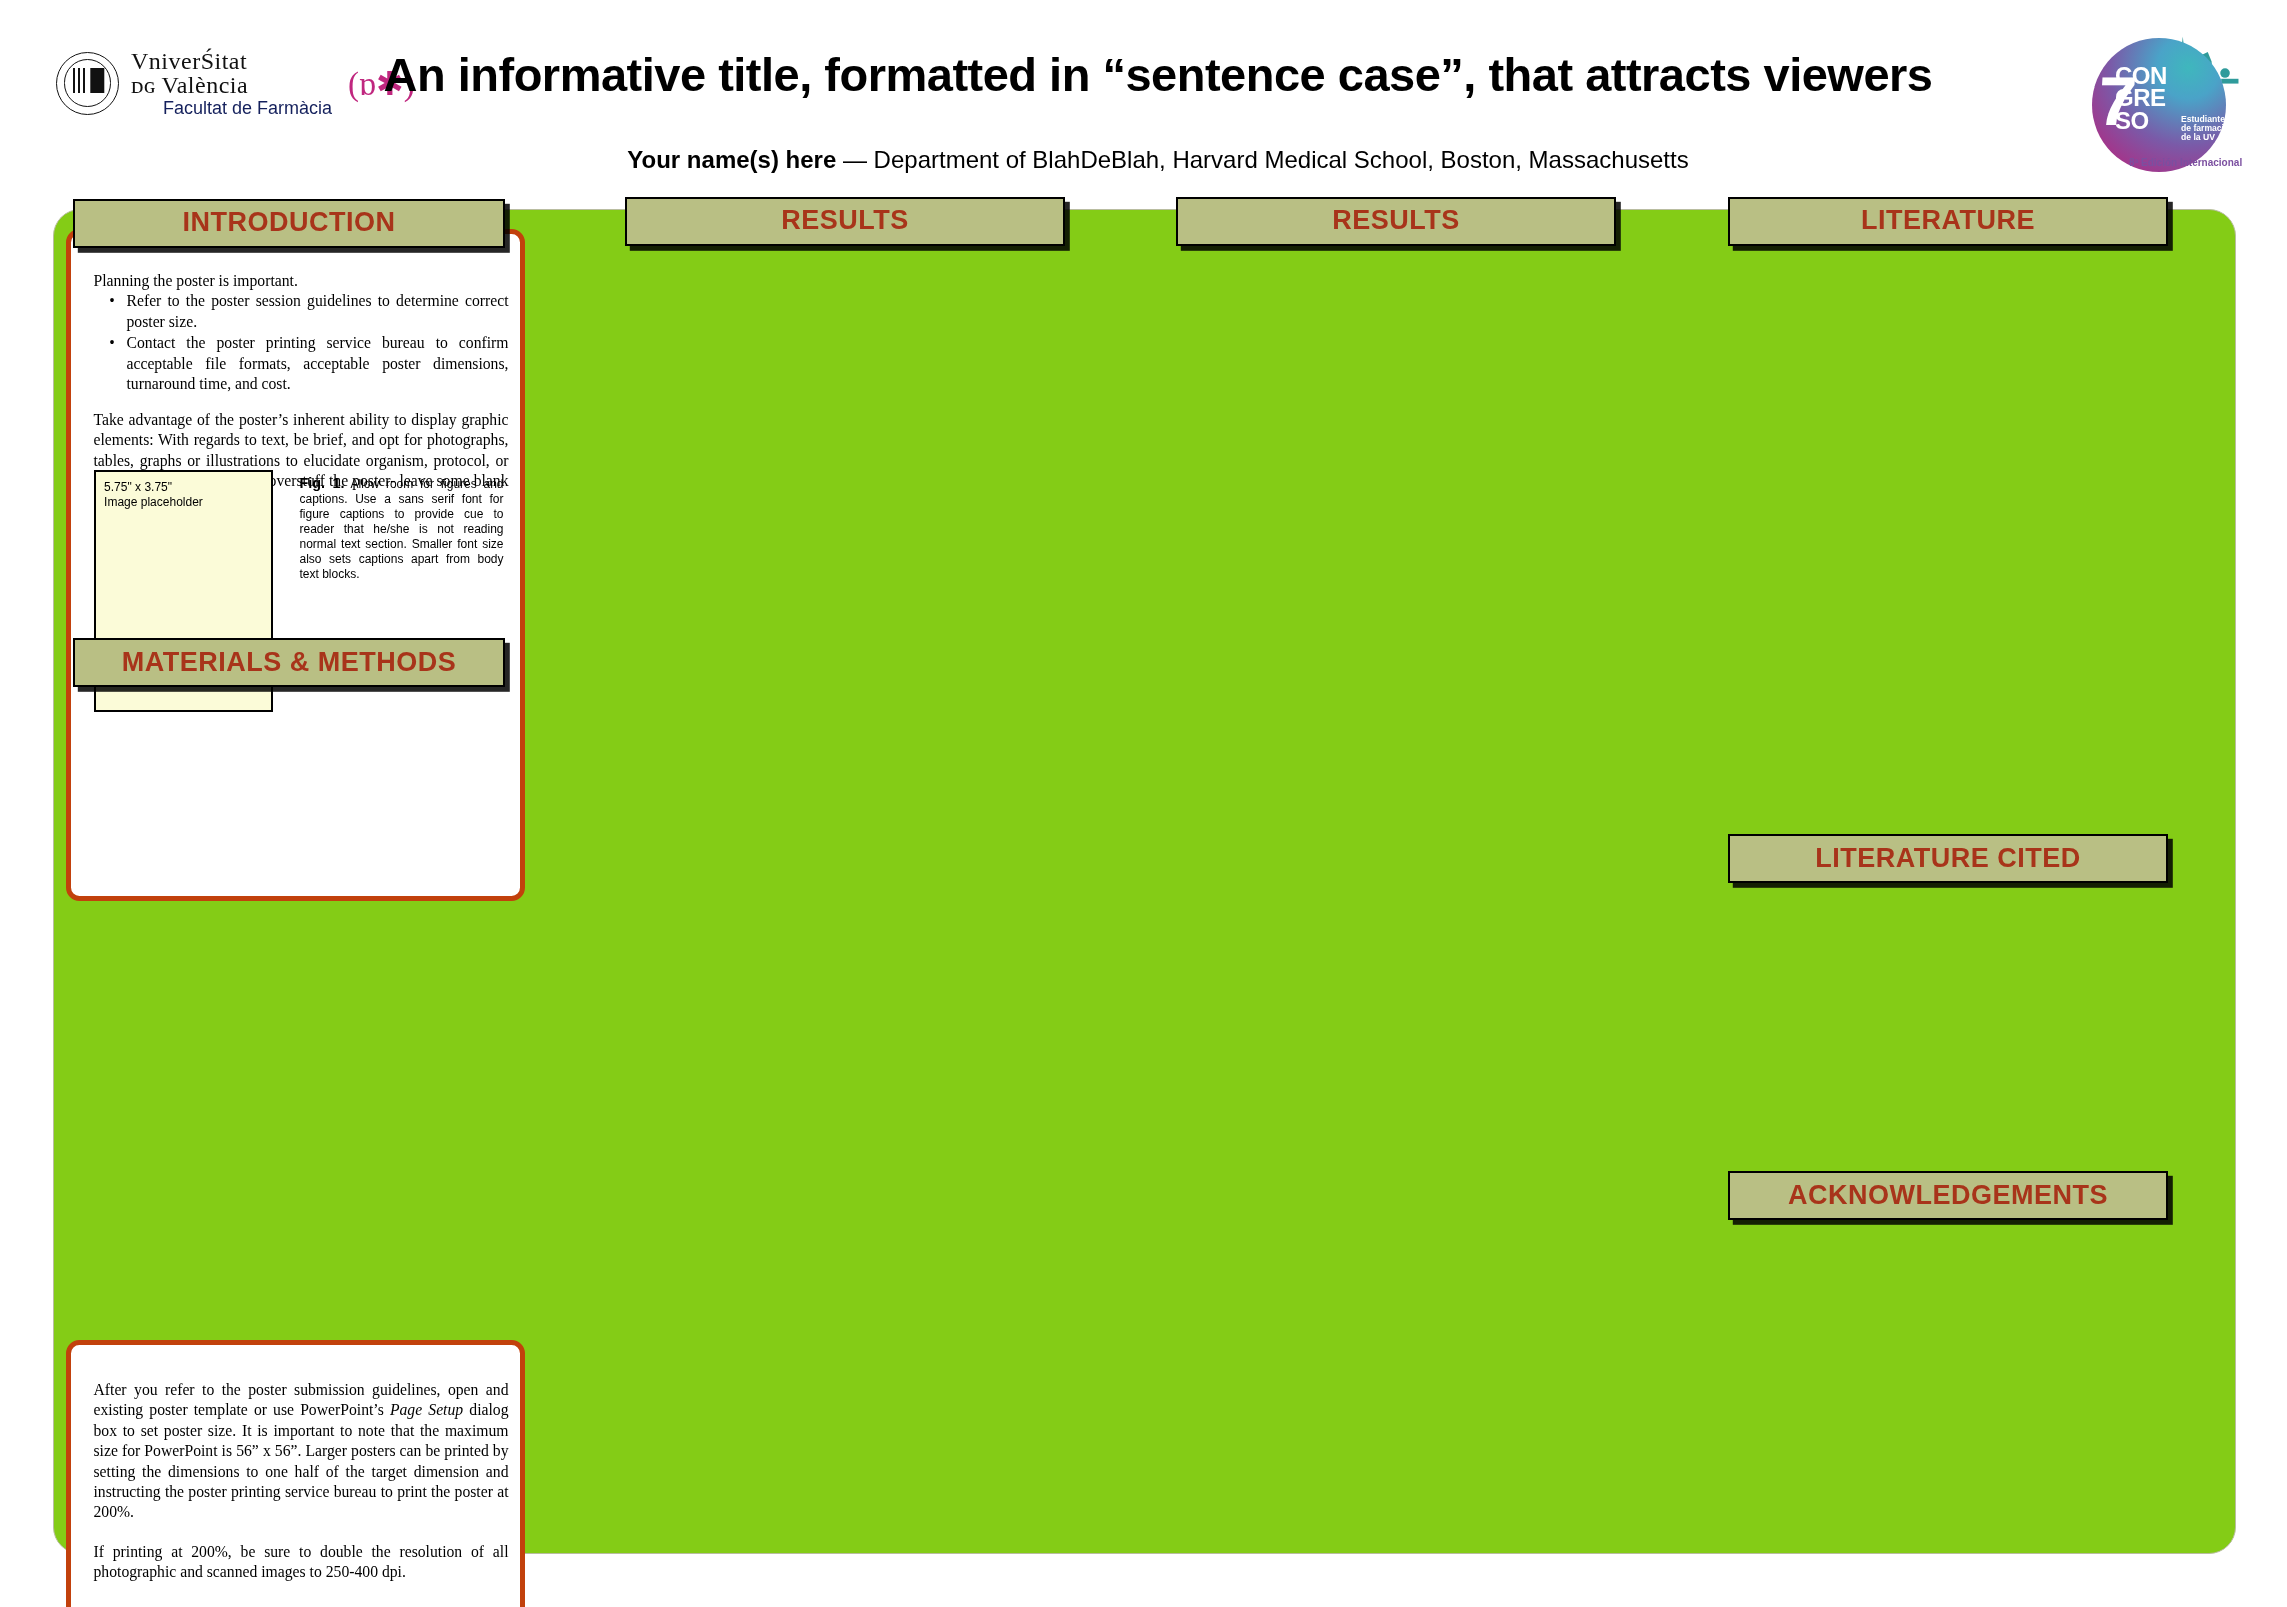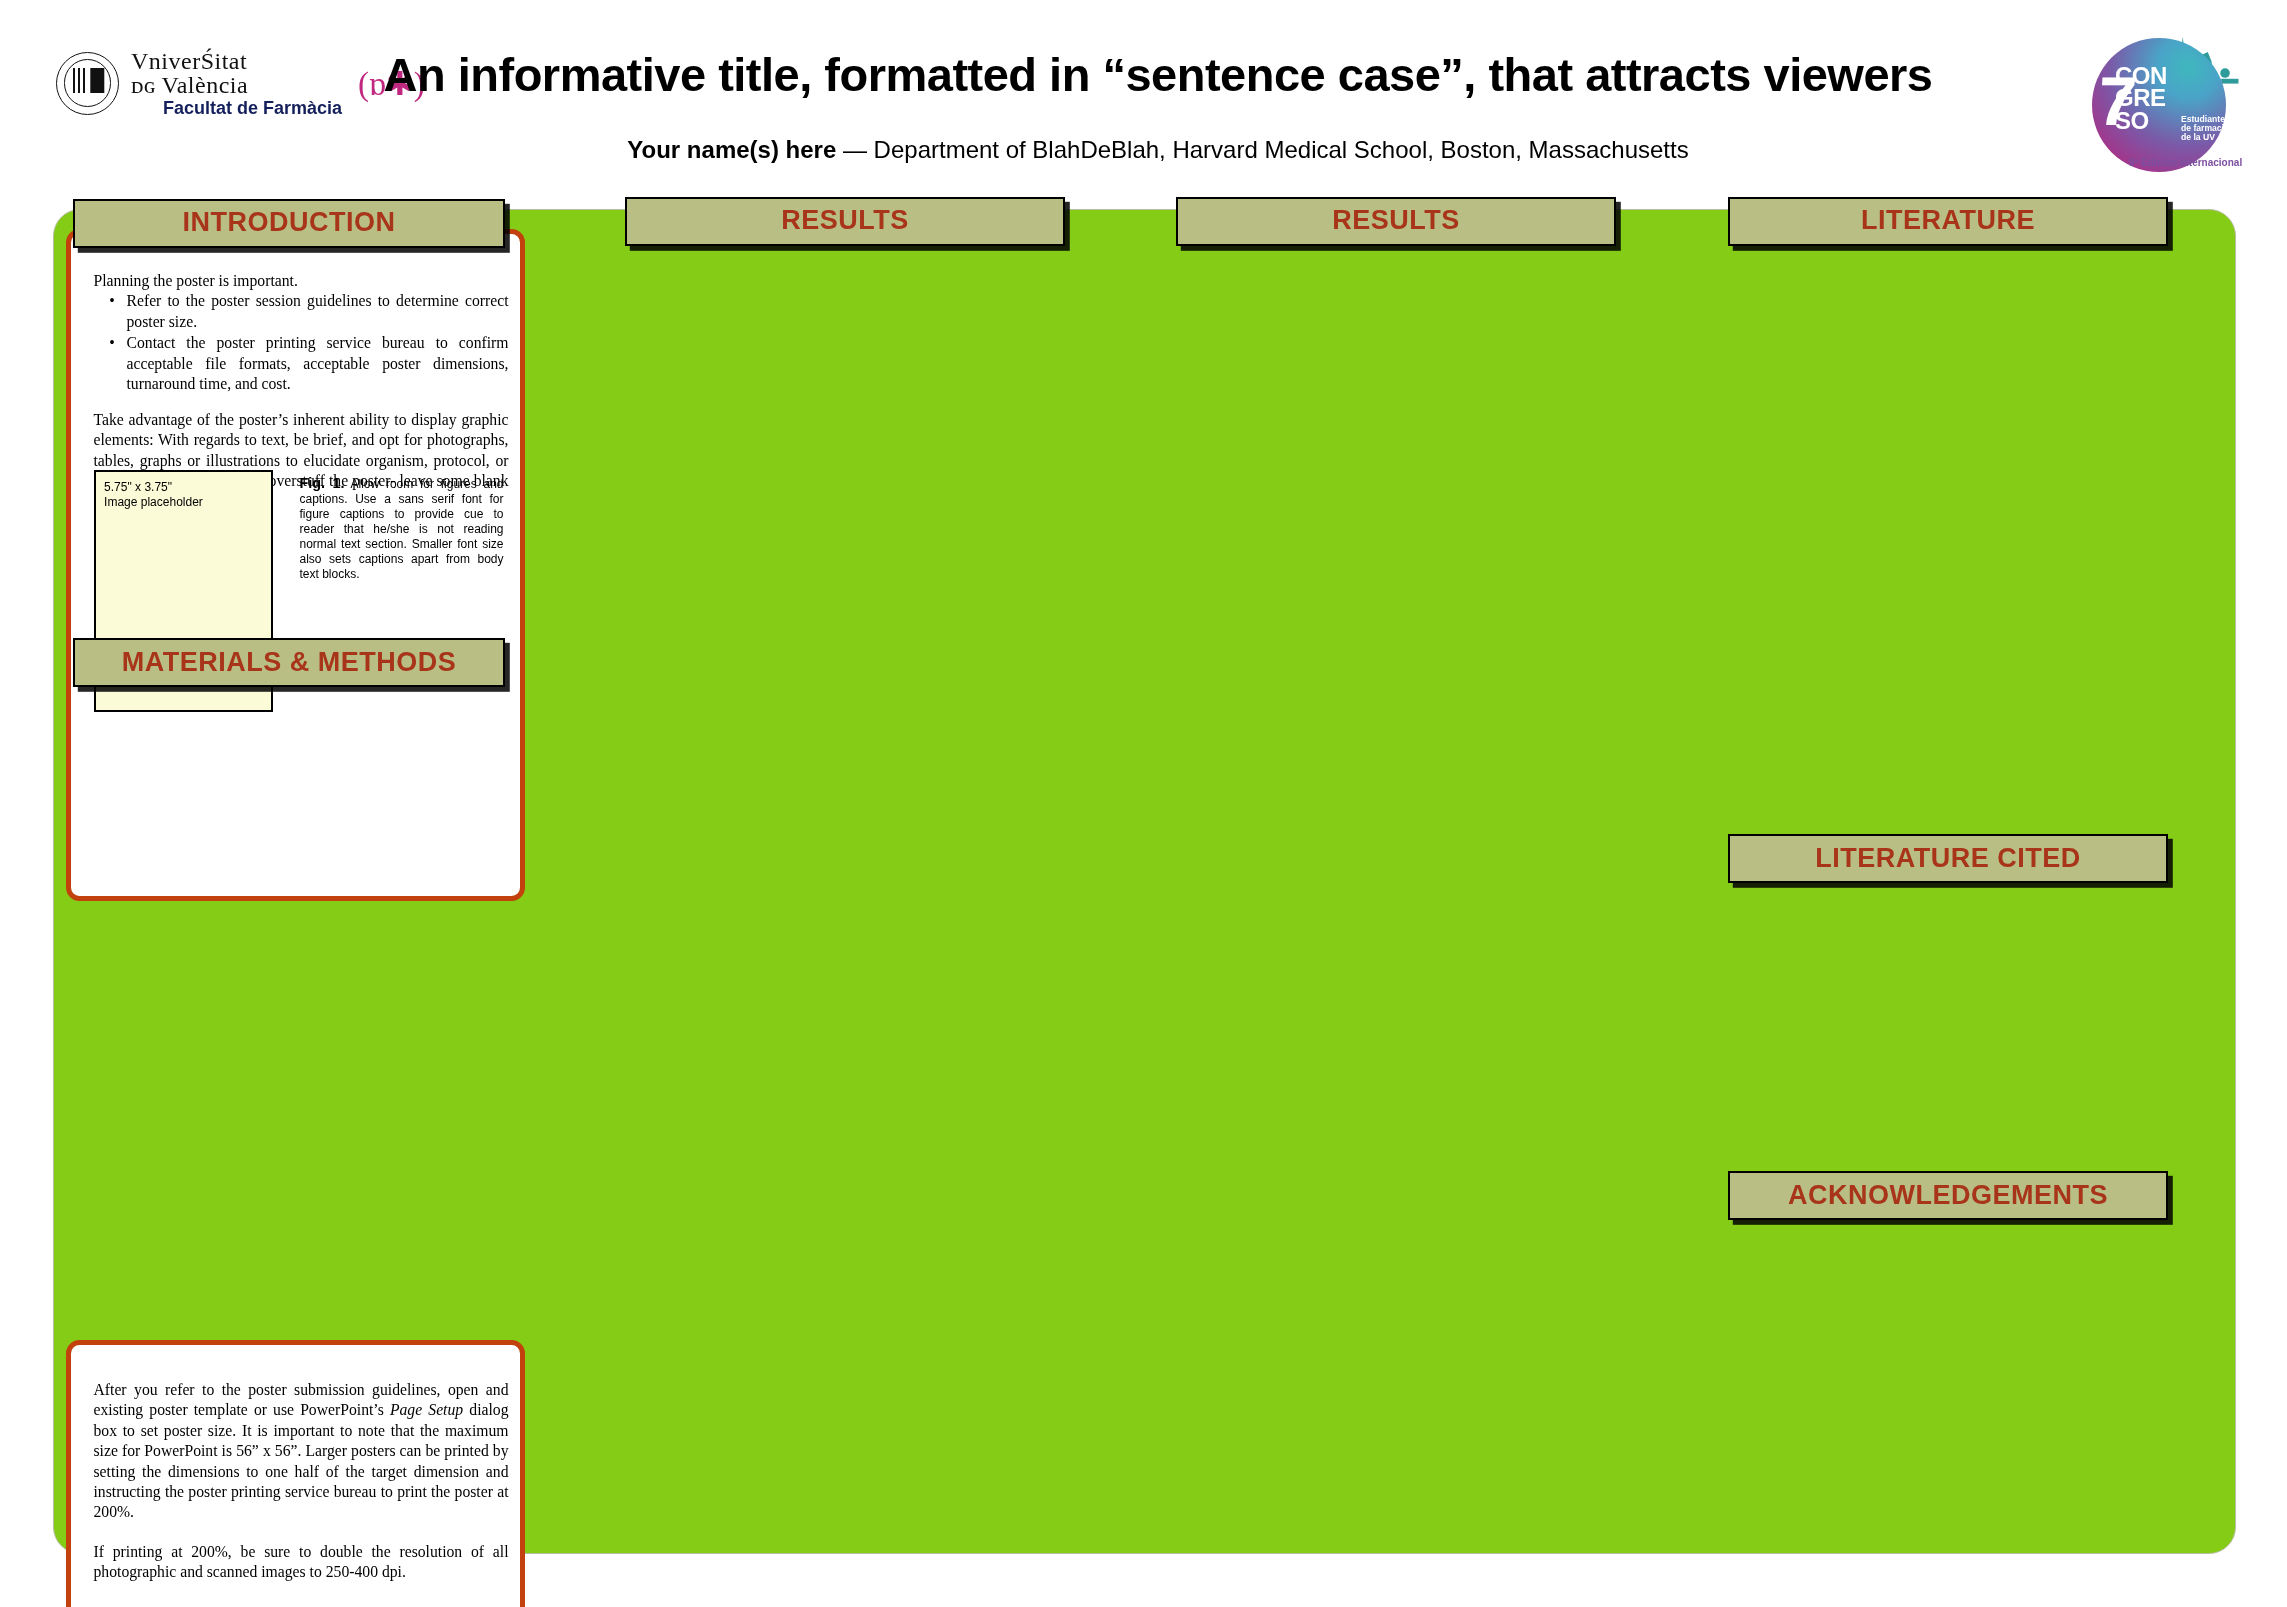--- a/index.html
+++ b/index.html
@@ -22,34 +22,34 @@
   .uv-seal::before { content:""; position:absolute; left:6.7px; top:6.7px; right:6.7px; bottom:6.7px;
              border-radius:50%; border:1.4px solid #111; }
   .uv-seal::after { content:""; position:absolute; left:16.3px; top:15.4px; width:13.4px; height:25px;
              background:repeating-linear-gradient(90deg,#111 0 1.9px,#fff 1.9px 4.8px);
              box-shadow: 17.3px 0 0 0 #111; }
   .uv-words { line-height:1; }
   .uv-l1 { font-family:"Liberation Serif", serif; font-size:24px; letter-spacing:0.5px;
            color:#111; white-space:nowrap; }
   .uv-l2 { font-family:"Liberation Serif", serif; font-size:24px; letter-spacing:0.5px;
            color:#111; white-space:nowrap; }
-  .uv-l3 { font-family:"Liberation Sans", sans-serif; font-size:18px; font-weight:bold;
+  .uv-l3 { font-family:"Liberation Sans", sans-serif; font-size:18px; font-weight:normal;
            color:#14205c; margin-top:2.9px; white-space:nowrap;padding-left:32px; }
   .uv-mark { font-family:"Liberation Serif", serif; font-size:33px; color:#c0277f;
              margin-left:3.8px; }
 
   .poster-title {
     position:absolute; left:346px; top:50px; width:1624px;
     text-align:center;
     font-family:"Liberation Sans", sans-serif;
     font-size:47px; font-weight:bold; color:#000; letter-spacing:-0.5px;
     line-height:1.05;
   }
   .poster-authors {
-    position:absolute; left:346px; top:136px; width:1624px;
+    position:absolute; left:346px; top:146px; width:1624px;
     text-align:center;
     font-family:"Liberation Sans", sans-serif;
     font-size:24px; color:#000;
   }
   .poster-authors .nm { font-weight:bold; }
 
   .congress-logo { position:absolute; right:29px; top:13.4px; width:183px; height:154px; }
   .globe {
     position:absolute; left:17.3px; top:25px; width:134px; height:134px; border-radius:50%;
     background: radial-gradient(circle at 72% 22%, #3fb7bd 0%, #4aa3c8 22%, #7a5aa8 55%, #a1378c 80%, #b5268a 100%);

